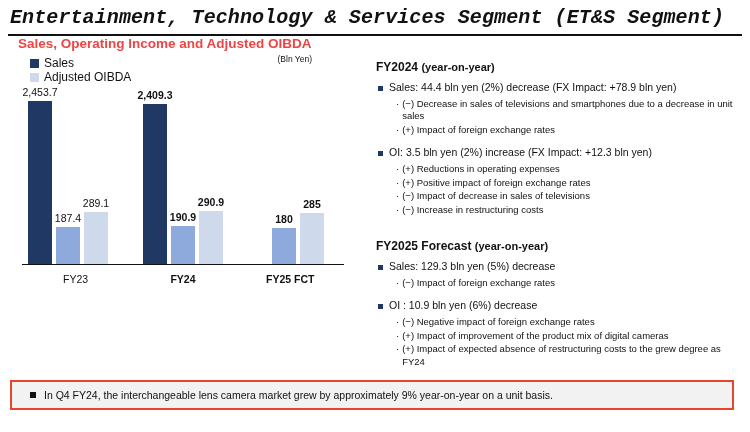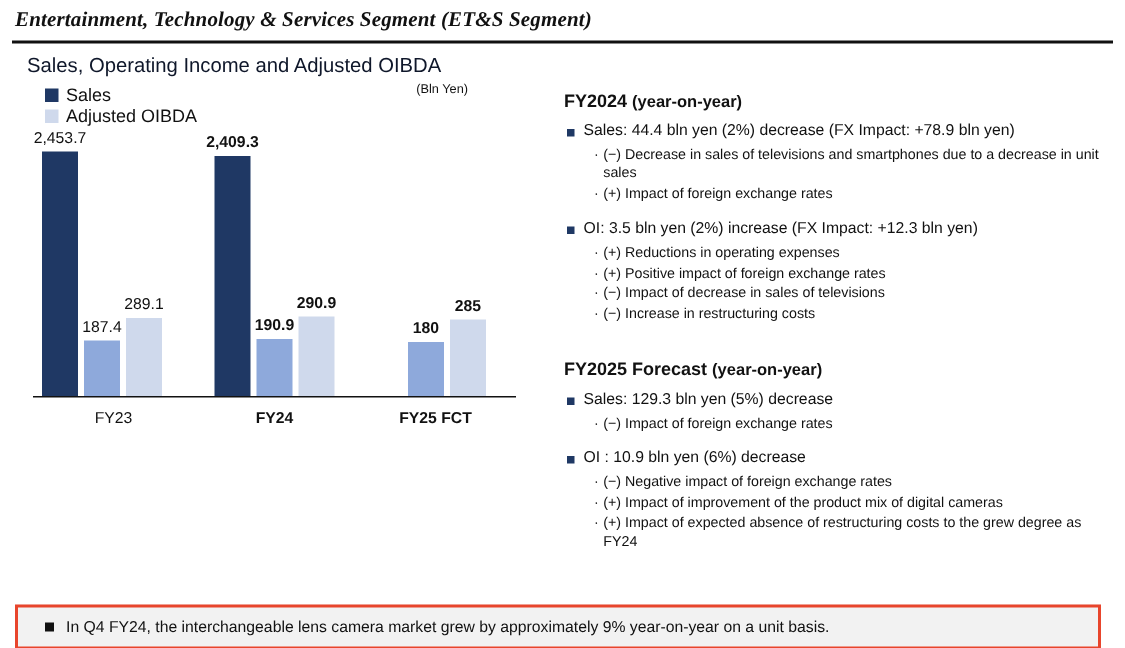--- a/index.html
+++ b/index.html
@@ -6,30 +6,30 @@
   body{
     width:750px;height:432px;background:#ffffff;
     font-family:"Liberation Sans", sans-serif;
     color:#111;overflow:hidden;position:relative;
   }
   .page{position:relative;width:750px;height:432px;}
 
   
   .title-wrap{padding:6px 10px 2px 10px;}
   .title{
-    font-family:Liberation Serif, serif;
-    font-style:italic;font-weight:bold;font-size:14px;
+    font-family:Liberation Mono, monospace;
+    font-style:italic;font-weight:bold;font-size:20px;
     letter-spacing:.1px;color:#111;white-space:nowrap;
   }
   .title-rule{height:2px;background:#111;margin:3px 8px 0 8px;}
 
   
   .left{position:absolute;left:14px;top:36px;width:350px;}
   .chart-title{
-    font-size:13.5px;font-weight:normal;color:#0f172a;margin:0 0 6px 4px;
+    font-size:13.5px;font-weight:bold;color:#ef4444;margin:0 0 6px 4px;
   }
   .legend{margin-left:16px;}
   .legend-row{display:flex;align-items:center;height:12px;margin-bottom:2px;}
   .legend-swatch{width:9px;height:9px;margin-right:5px;display:inline-block;}
   .legend-label{font-size:12px;color:#111;}
   .unit{
     position:absolute;right:52px;top:18px;font-size:8.5px;color:#111;
   }
 
   .plot{position:relative;margin-top:6px;height:210px;width:330px;}
@@ -70,21 +70,21 @@
   }
   .b1 .txt{flex:1;font-size:10.5px;color:#111;}
   .b2{margin:0 0 1px 20px;font-size:9.5px;color:#111;display:flex;}
   .b2 .dot{margin-right:3px;}
   .b2 .txt2{flex:1;}
   .gap{height:9px;}
   .gap-lg{height:22px;}
 
   
   .footer{
-    position:absolute;left:10px;top:403px;width:724px;height:30px;
+    position:absolute;left:10px;top:380px;width:724px;height:30px;
     border:2px solid #e8452c;background:#f2f2f2;box-sizing:border-box;
     display:flex;align-items:center;
   }
   .footer .sq{width:6px;height:6px;background:#111;margin:0 8px 0 18px;flex:none;}
   .footer .txt{font-size:10.5px;color:#111;}
 </style>
 </head>
 <body>
 
 <div class="page">

